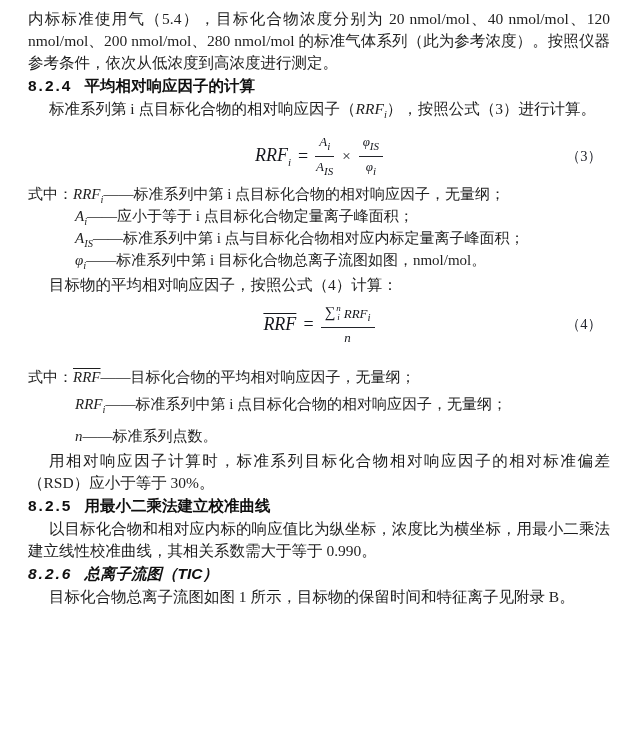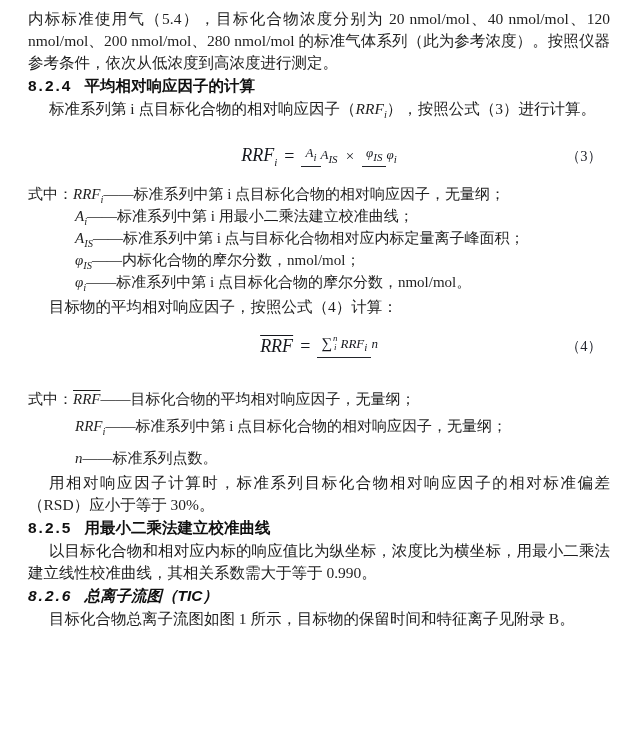--- a/index.html
+++ b/index.html
@@ -38,21 +38,21 @@
   .formula-row {
     position:relative; display:flex; justify-content:center; align-items:center;
     color:#14161c;
   }
   .f3-row { height:60px; }
   .f4-row { height:56px; }
   .formula { display:inline-flex; align-items:center; font-style:italic; font-size:18px; }
   .formula sub { font-size:11px; }
   .f-eq { margin:0 7px; font-style:normal; }
   .f-times { margin:0 8px; font-style:normal; font-size:15px; }
-  .frac { display:inline-flex; flex-direction:row; text-align:center;
+  .frac { display:inline-flex; flex-direction:column; text-align:center;
           font-size:13px; line-height:15px; vertical-align:middle; }
   .frac .num { border-bottom:1.2px solid #22242a; padding:0 4px 2px; }
   .frac .den { padding-top:2px; }
   .over { text-decoration:overline; }
   .sum { display:inline-flex; align-items:center; margin-right:3px; }
   .sigma { font-style:normal; font-size:15px; }
   .limits { display:inline-flex; flex-direction:column; font-size:9px;
             line-height:9px; margin-left:1px; }
   .eq-num {
     position:absolute; right:8px; top:50%; transform:translateY(-50%);
@@ -94,24 +94,23 @@
       <span class="frac">
         <span class="num"><span>φ</span><sub>IS</sub></span>
         <span class="den"><span>φ</span><sub>i</sub></span>
       </span>
     </span>
     <span class="eq-num">（3）</span>
   </div>
 
   <div class="defs defs3">
     <span class="def-line"><span>式中：</span><span class="def-sym"><span>RRF</span><sub>i</sub></span><span>——标准系列中第 i 点目标化合物的相对响应因子，无量纲；</span></span>
-    <span class="def-line def-indent"><span class="def-sym"><span>A</span><sub>i</sub></span><span>——标准系列中第 i 用最小二乘法建立校准曲线；</span></span>
+    <span class="def-line def-indent"><span class="def-sym"><span>A</span><sub>i</sub></span><span>——应小于等于 i 点目标化合物定量离子峰面积；</span></span>
     <span class="def-line def-indent"><span class="def-sym"><span>A</span><sub>IS</sub></span><span>——标准系列中第 i 点与目标化合物相对应内标定量离子峰面积；</span></span>
-    <span class="def-line def-indent"><span class="def-sym"><span>φ</span><sub>IS</sub></span><span>——内标化合物的摩尔分数，nmol/mol；</span></span>
-    <span class="def-line def-indent"><span class="def-sym"><span>φ</span><sub>i</sub></span><span>——标准系列中第 i 点目标化合物的摩尔分数，nmol/mol。</span></span>
+    <span class="def-line def-indent"><span class="def-sym"><span>φ</span><sub>i</sub></span><span>——标准系列中第 i 目标化合物总离子流图如图，nmol/mol。</span></span>
   </div>
 
   <p class="para indent p4">目标物的平均相对响应因子，按照公式（4）计算：</p>
 
   <div class="formula-row f4-row">
     <span class="formula">
       <span class="over">RRF</span>
       <span class="f-eq">=</span>
       <span class="frac">
         <span class="num"><span class="sum">

